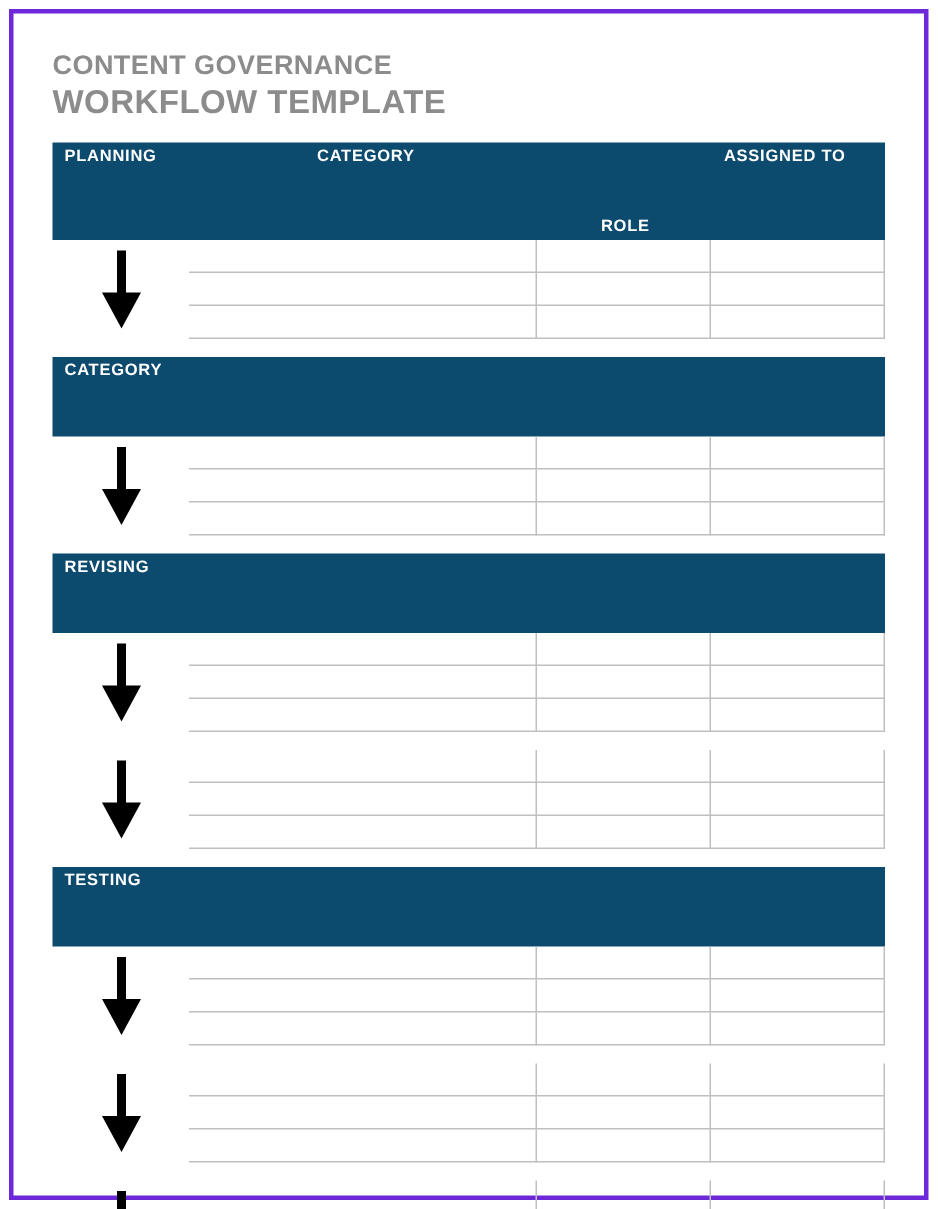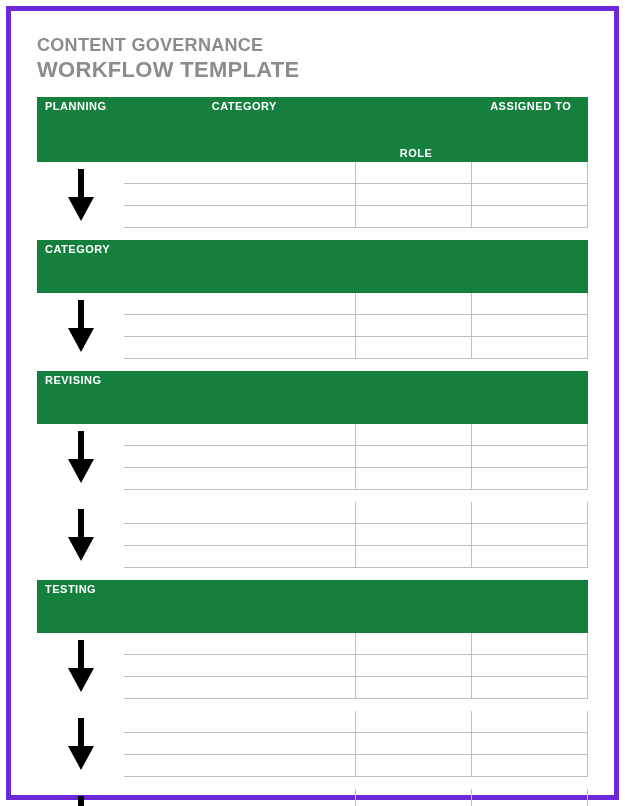--- a/index.html
+++ b/index.html
@@ -1,27 +1,27 @@
 <!DOCTYPE html>
 <html><head>
 <meta charset="utf-8">
 <style>
   html,body{margin:0;padding:0;background:#fff;font-family:Arial,Helvetica,sans-serif;}
   .page{width:625px;height:806px;box-sizing:border-box;padding:6px;}
-  .sheet{width:100%;height:100%;border:5px solid #6d28d9;box-sizing:border-box;padding:24px 26px 20px 26px;}
+  .sheet{width:100%;height:100%;border:3px solid #6d28d9;box-sizing:border-box;padding:24px 26px 20px 26px;}
   .title{font-size:18px;font-weight:700;color:#8c8c8c;line-height:1.2;letter-spacing:0.3px;}
   .subtitle{font-size:22px;font-weight:700;color:#8c8c8c;line-height:1.2;letter-spacing:0.3px;margin-bottom:14px;}
   .workflow{}
   .section{margin-bottom:12px;}
-  .hdr{display:flex;background:#15803d;color:#fff;font-size:11px;font-weight:700;letter-spacing:0.5px;}
+  .hdr{display:flex;background:#0c4a6e;color:#fff;font-size:11px;font-weight:700;letter-spacing:0.5px;}
   .hdr .cell{padding:3px 8px 3px 8px;box-sizing:border-box;}
   .col-stage{width:94px;text-align:left;}
   .col-cat{width:232px;text-align:center;}
   .col-role{width:116px;text-align:center;margin-top:47px;}
-  .col-assign{width:116px;text-align:center;}
+  .col-assign{width:116px;text-align:left;}
   .body{display:flex;}
   .arrow-cell{width:94px;display:flex;align-items:center;justify-content:center;}
   .arrow-cell svg{display:block;}
   .rows{flex:1;}
   .row{display:flex;height:22px;}
   .row .rc{box-sizing:border-box;border-bottom:1px solid #bfbfbf;border-right:1px solid #bfbfbf;font-size:11px;padding:2px 6px;}
   .row .rc:first-child{border-left:0;}
   .rc-cat{width:232px;}
   .rc-role{width:116px;}
   .rc-assign{width:116px;border-right:0;}

